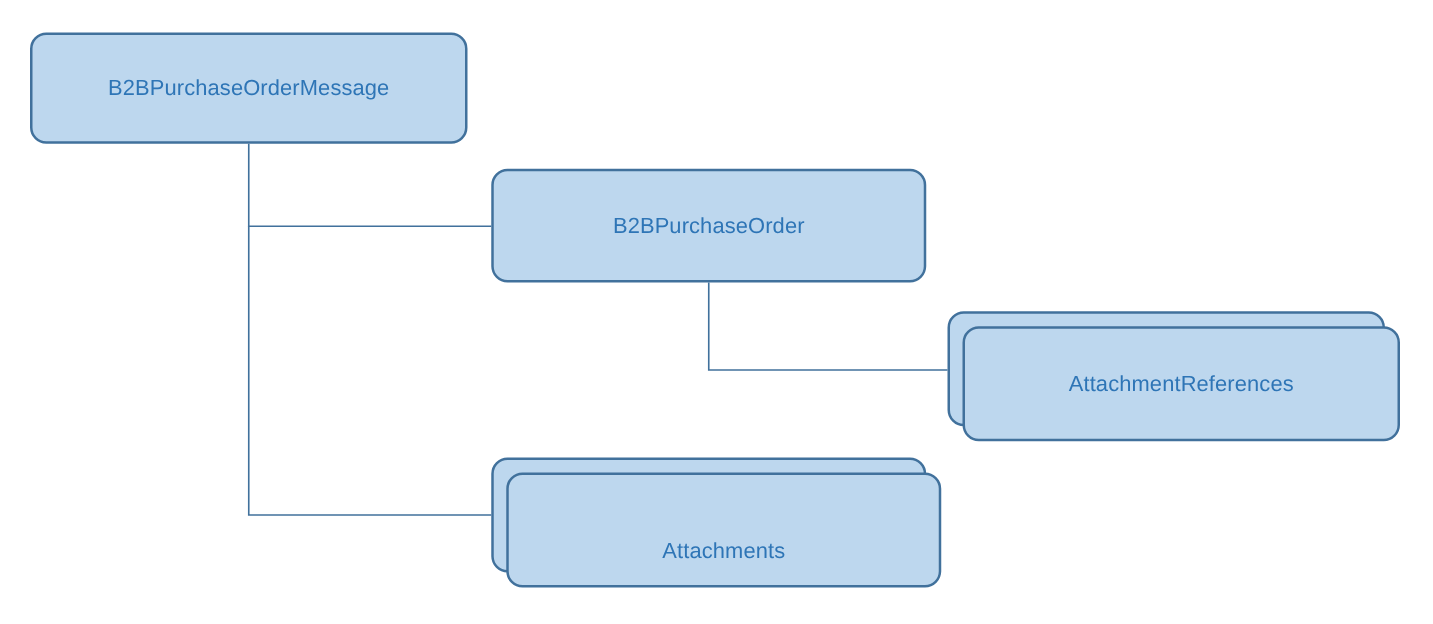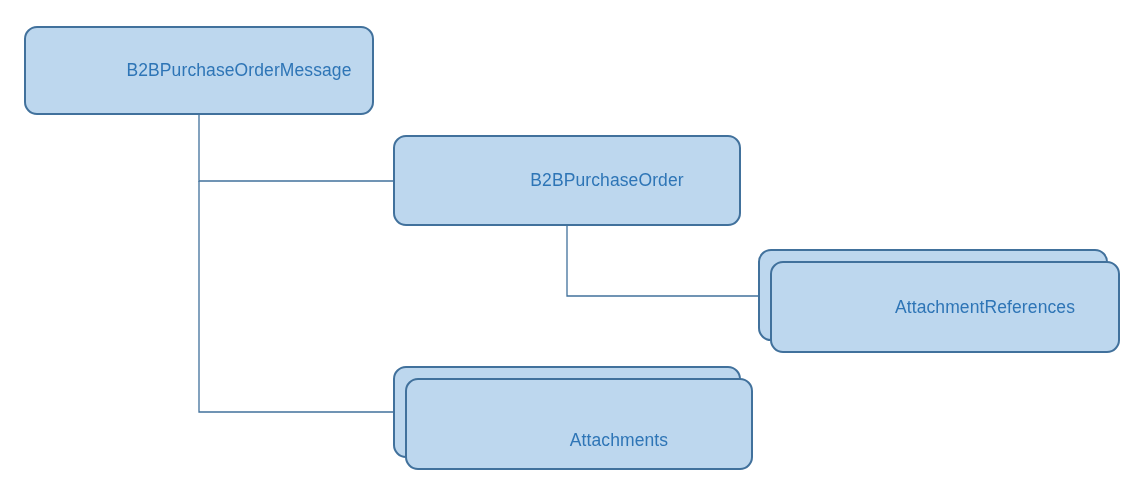--- a/index.html
+++ b/index.html
@@ -45,21 +45,20 @@
     z-index: 3;
     display: flex;
     align-items: center;
     justify-content: center;
     color: #2e75b6;
     font-size: 17.5px;
     line-height: 1.2;
     letter-spacing: 0.1px;
     white-space: nowrap;
     text-align: center;
-    padding-left: 40px;
   }
 </style>
 </head>
 <body>
 
 <div id="canvas">
 
   <svg id="edge-layer" viewBox="0 0 1146 499" width="1146" height="499" xmlns="http://www.w3.org/2000/svg">
     <path d="M 199 115 L 199 181 L 393 181" fill="none" stroke="#41719c" stroke-width="1.3"></path>
     <path d="M 199 181 L 199 412 L 393 412" fill="none" stroke="#41719c" stroke-width="1.3"></path>

